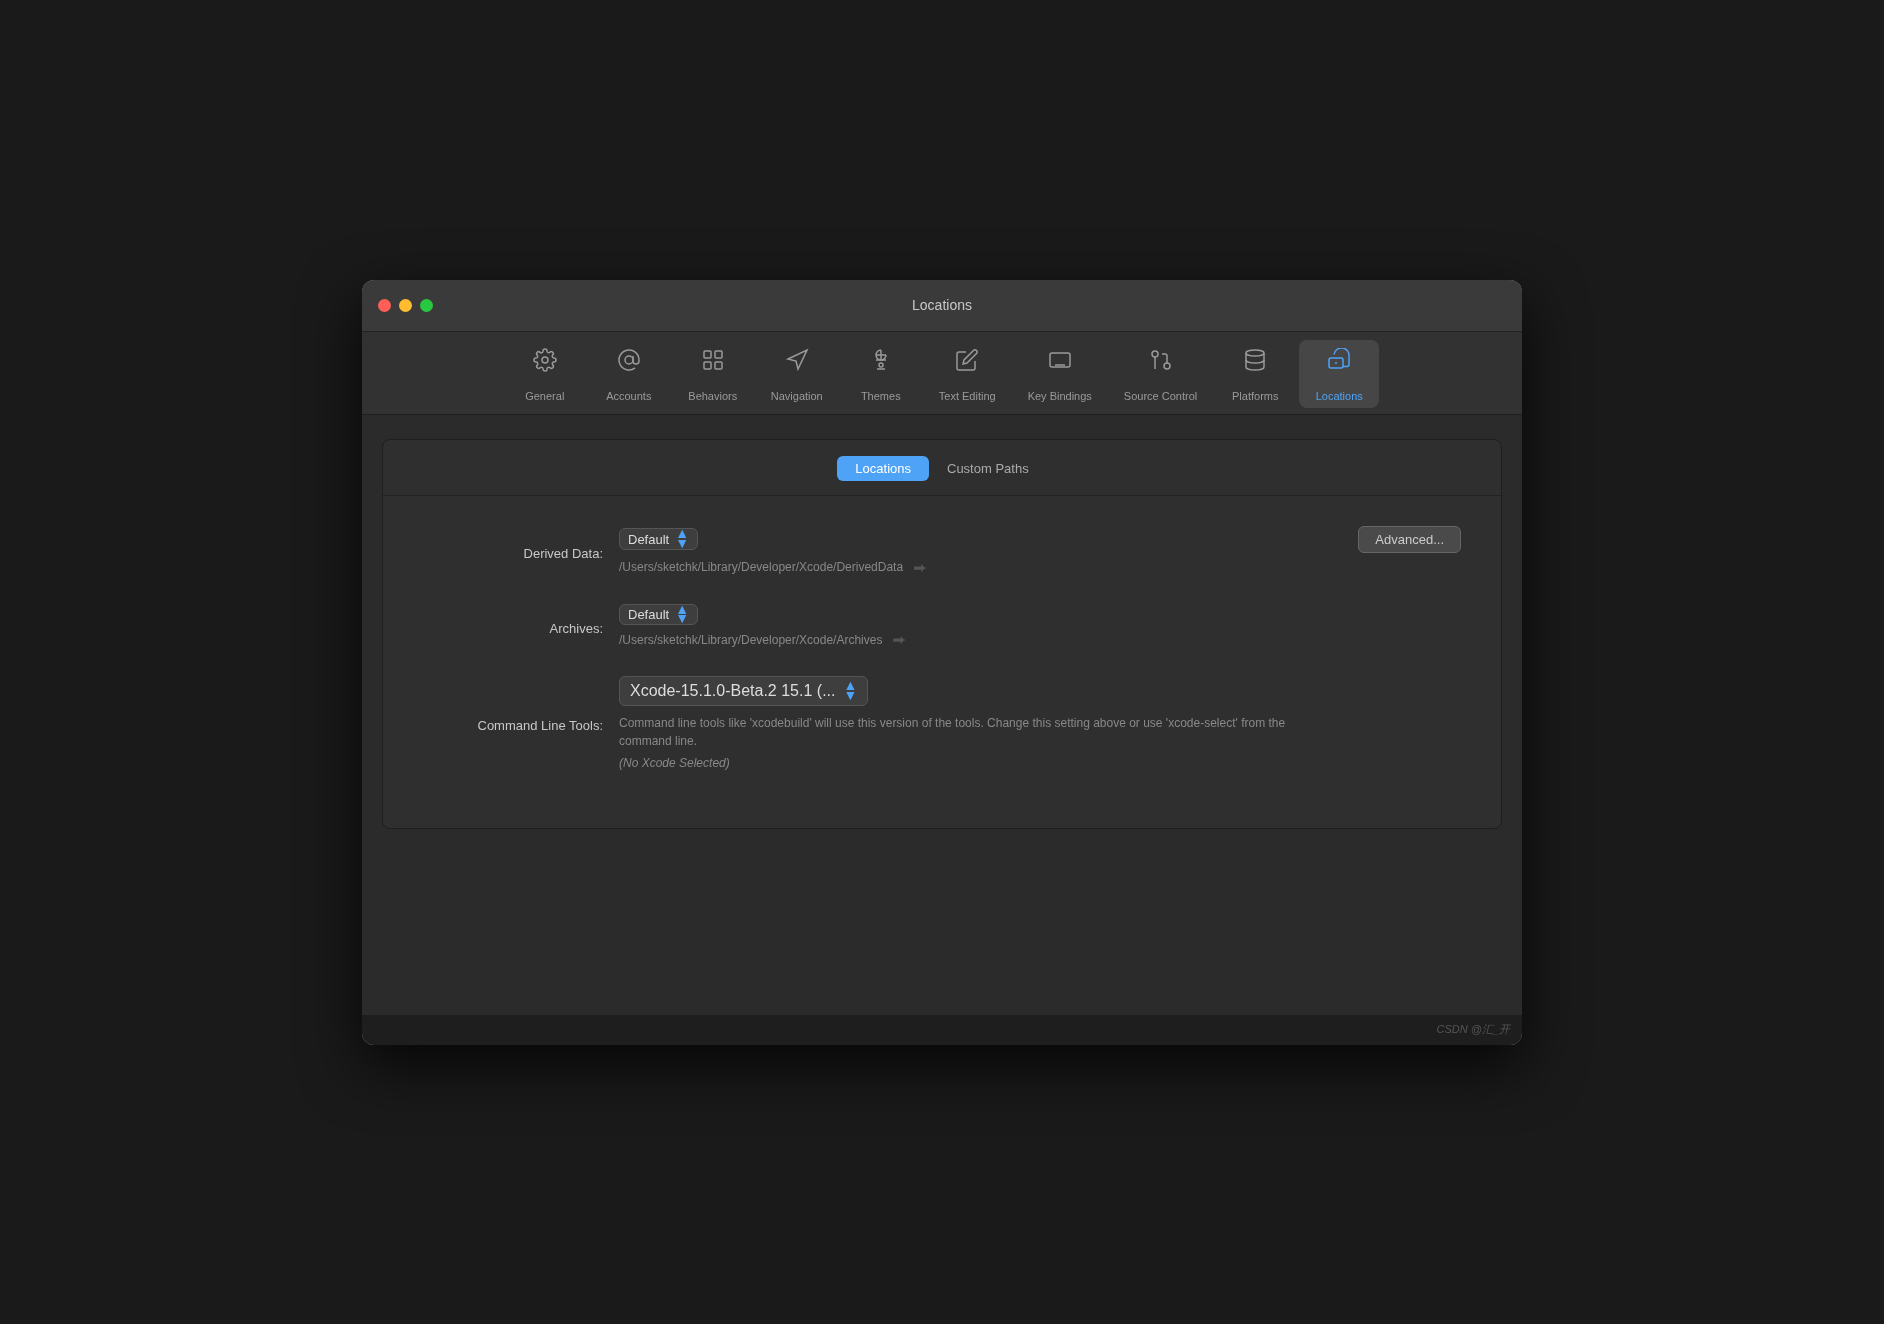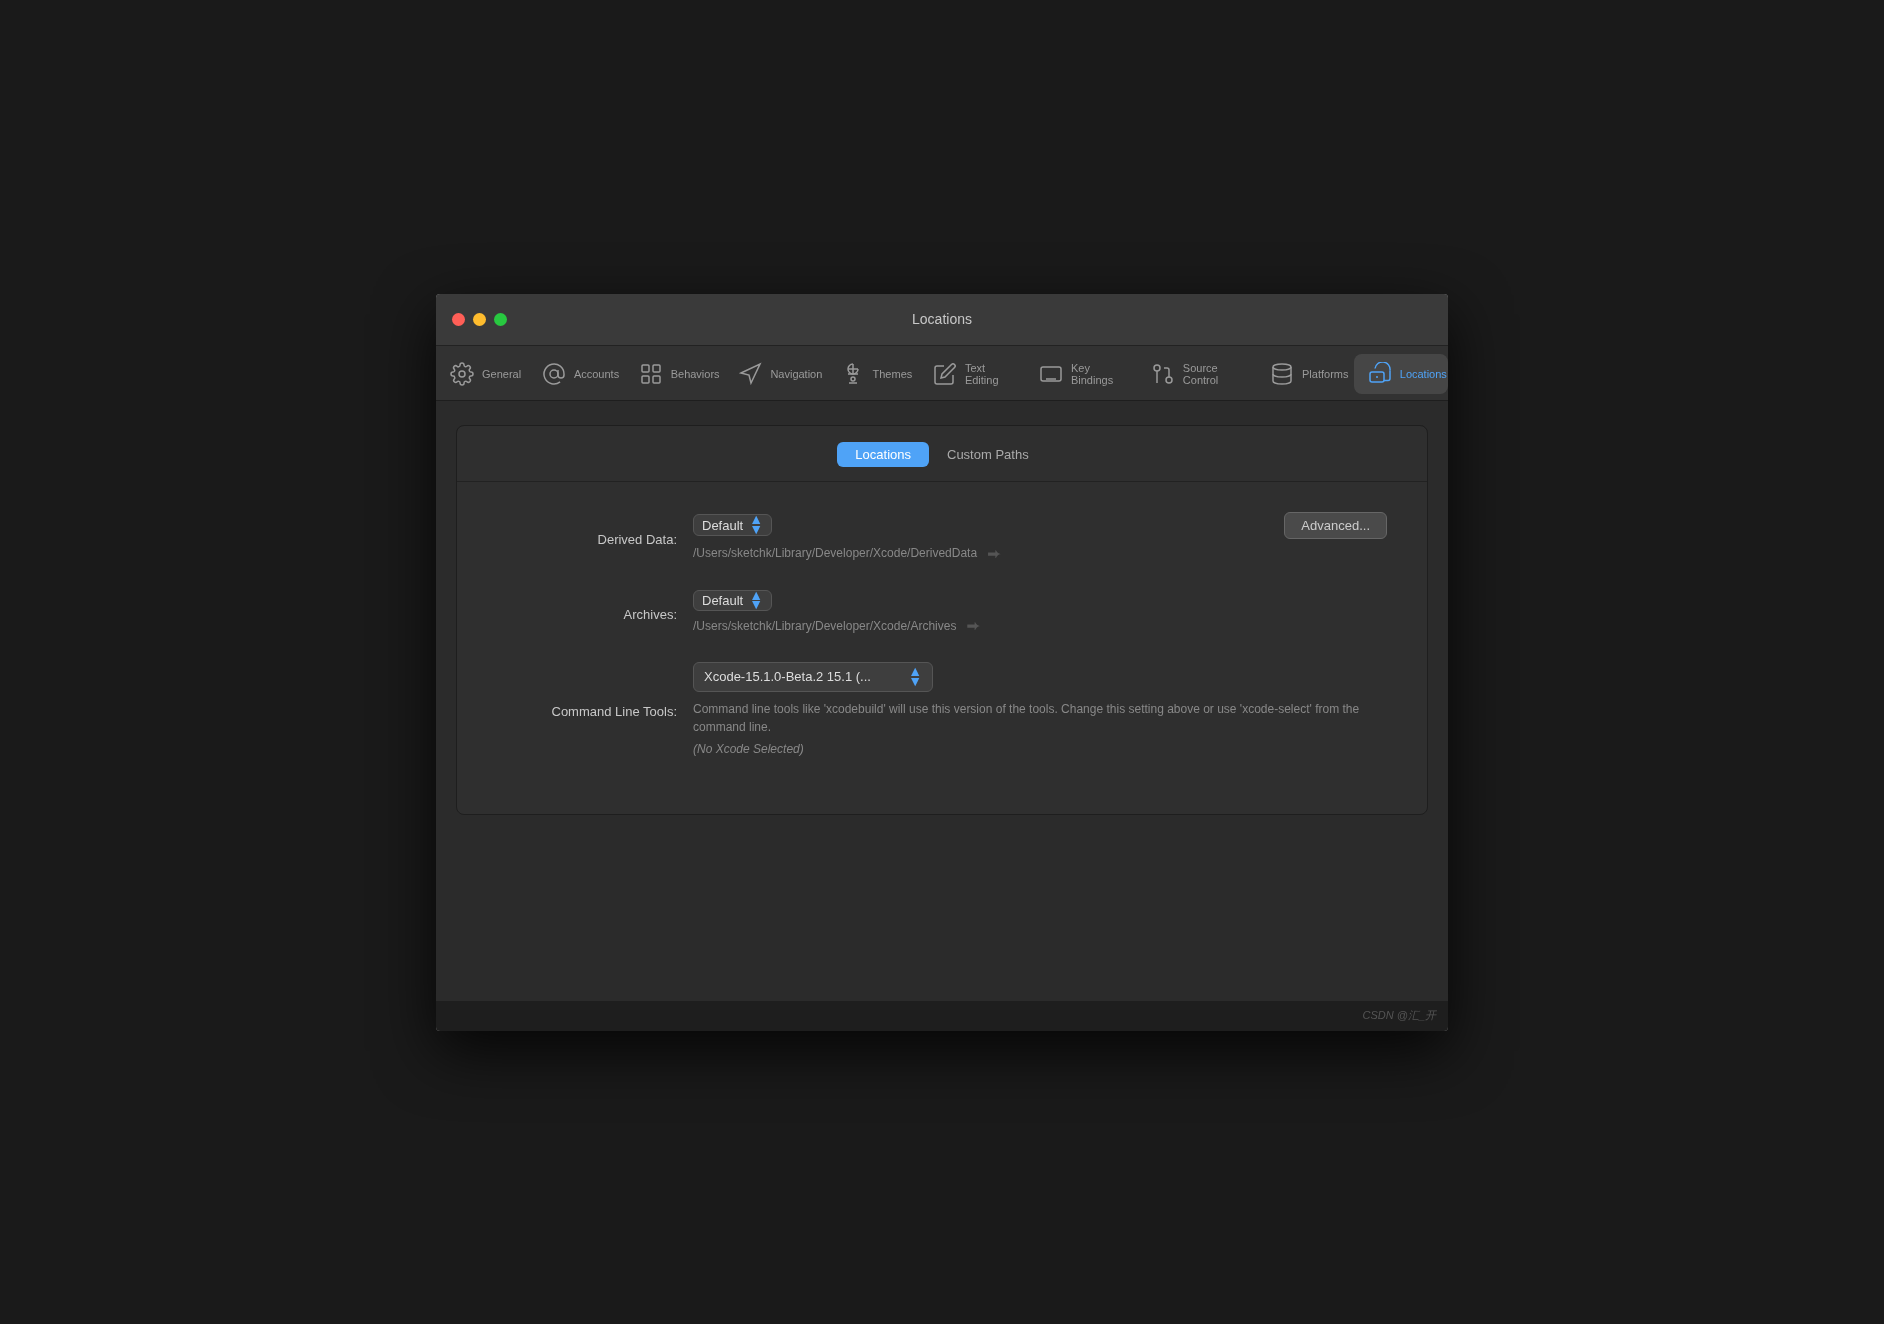--- a/index.html
+++ b/index.html
@@ -7,23 +7,23 @@
     body {
       background: #1a1a1a;
       display: flex;
       align-items: center;
       justify-content: center;
       min-height: 100vh;
       font-family: -apple-system, BlinkMacSystemFont, 'SF Pro Text', 'Helvetica Neue', sans-serif;
     }
 
     .window {
-      width: 1012px;
+      width: 1160px;
       background: #a3a3a3;
-      border-radius: 4px;
+      border-radius: 12px;
       box-shadow: 0 20px 60px rgba(0,0,0,0.8);
       overflow: hidden;
     }
 
     
     .titlebar {
       background: #3a3a3a;
       height: 52px;
       display: flex;
       align-items: center;
@@ -62,23 +62,23 @@
       display: flex;
       align-items: center;
       justify-content: center;
       padding: 8px 0 6px;
       gap: 4px;
       border-bottom: 1px solid #1e1e1e;
     }
 
     .toolbar-item {
       display: flex;
-      flex-direction: row;
-      align-items: center;
-      gap: 8px;
+      flex-direction: column;
+      align-items: center;
+      gap: 16px;
       padding: 6px 14px;
       border-radius: 8px;
       cursor: pointer;
       min-width: 80px;
     }
 
     .toolbar-item.active {
       background: rgba(255,255,255,0.1);
     }
 
@@ -234,21 +234,21 @@
       border: 1px solid #555;
       border-radius: 6px;
       padding: 4px 10px;
       gap: 8px;
       cursor: pointer;
       min-width: 240px;
     }
 
     .dropdown-wide .select-label {
       color: #ddd;
-      font-size: 13px;
+      font-size: 16px;
       flex: 1;
     }
 
     .dropdown-wide .chevron {
       color: #4fa3f7;
       font-size: 14px;
       display: flex;
       flex-direction: column;
       line-height: 0.7;
     }

